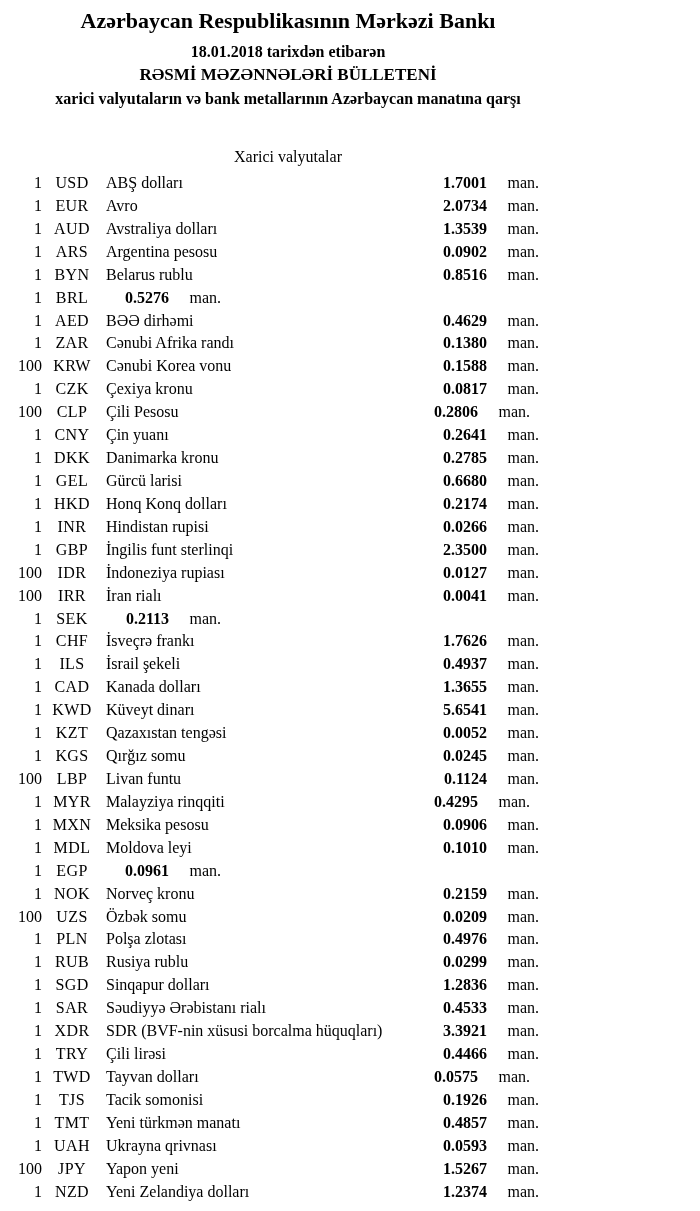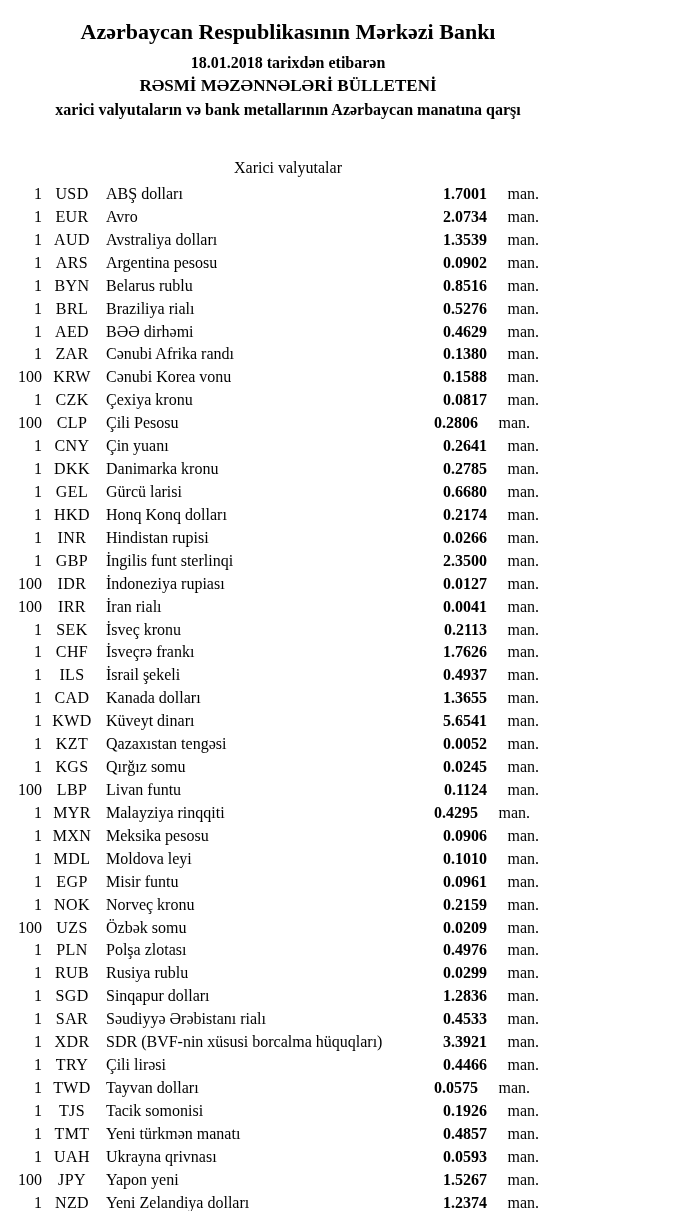--- a/index.html
+++ b/index.html
@@ -11,21 +11,21 @@
     width: 700px;
     height: 1211px;
     color: #000000;
     font-family: "Liberation Serif", "DejaVu Serif", serif;
     overflow: hidden;
   }
   .page {
     box-sizing: border-box;
     width: 576px;
     height: 1211px;
-    padding-top: 18px;
+    padding-top: 7px;
   }
   .doc-header { text-align: center; }
   .doc-title {
     margin: 0;
     font-size: 22px;
     line-height: 27px;
     font-weight: bold;
   }
   .doc-line {
     font-weight: bold;
@@ -125,21 +125,20 @@
       <div class="row">
         <span class="qty">1</span>
         <span class="code">BYN</span>
         <span class="name">Belarus rublu</span>
         <span class="rate">0.8516</span>
         <span class="unit">man.</span>
       </div>
       <div class="row">
         <span class="qty">1</span>
         <span class="code">BRL</span>
-        <span class="name">Braziliya rialı</span>
         <span class="rate">0.5276</span>
         <span class="unit">man.</span>
       </div>
       <div class="row">
         <span class="qty">1</span>
         <span class="code">AED</span>
         <span class="name">BƏƏ dirhəmi</span>
         <span class="rate">0.4629</span>
         <span class="unit">man.</span>
       </div>
@@ -223,21 +222,20 @@
       <div class="row">
         <span class="qty">100</span>
         <span class="code">IRR</span>
         <span class="name">İran rialı</span>
         <span class="rate">0.0041</span>
         <span class="unit">man.</span>
       </div>
       <div class="row">
         <span class="qty">1</span>
         <span class="code">SEK</span>
-        <span class="name">İsveç kronu</span>
         <span class="rate">0.2113</span>
         <span class="unit">man.</span>
       </div>
       <div class="row">
         <span class="qty">1</span>
         <span class="code">CHF</span>
         <span class="name">İsveçrə frankı</span>
         <span class="rate">1.7626</span>
         <span class="unit">man.</span>
       </div>
@@ -300,21 +298,20 @@
       <div class="row">
         <span class="qty">1</span>
         <span class="code">MDL</span>
         <span class="name">Moldova leyi</span>
         <span class="rate">0.1010</span>
         <span class="unit">man.</span>
       </div>
       <div class="row">
         <span class="qty">1</span>
         <span class="code">EGP</span>
-        <span class="name">Misir funtu</span>
         <span class="rate">0.0961</span>
         <span class="unit">man.</span>
       </div>
       <div class="row">
         <span class="qty">1</span>
         <span class="code">NOK</span>
         <span class="name">Norveç kronu</span>
         <span class="rate">0.2159</span>
         <span class="unit">man.</span>
       </div>

